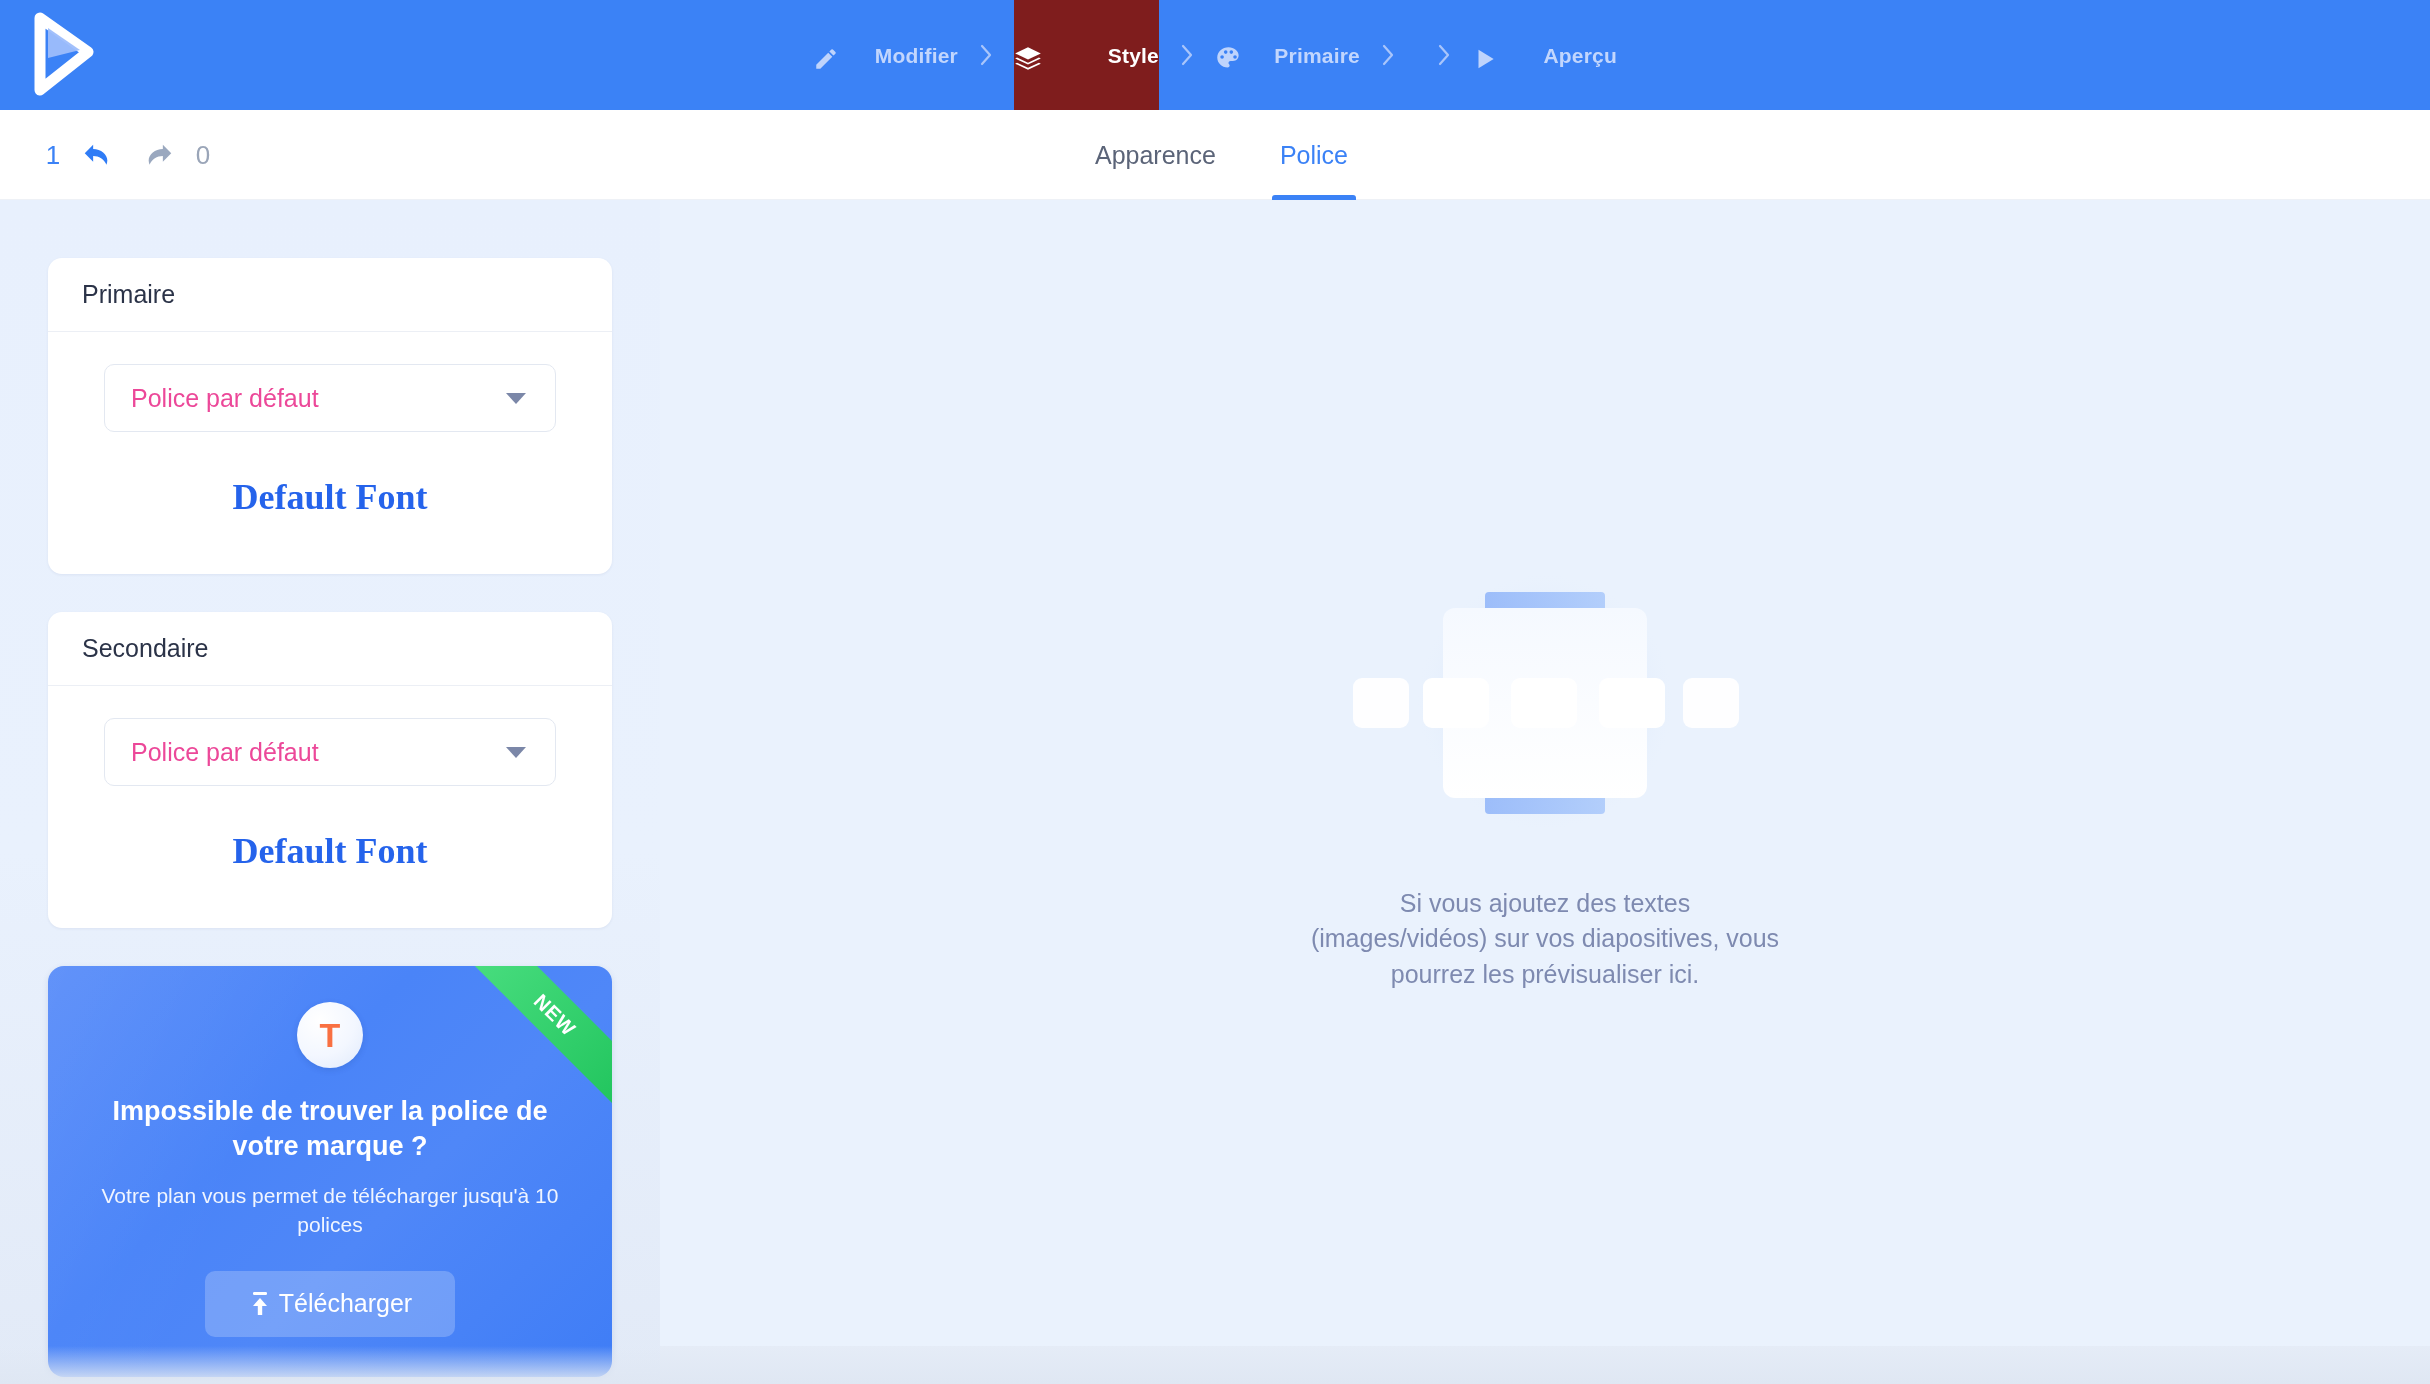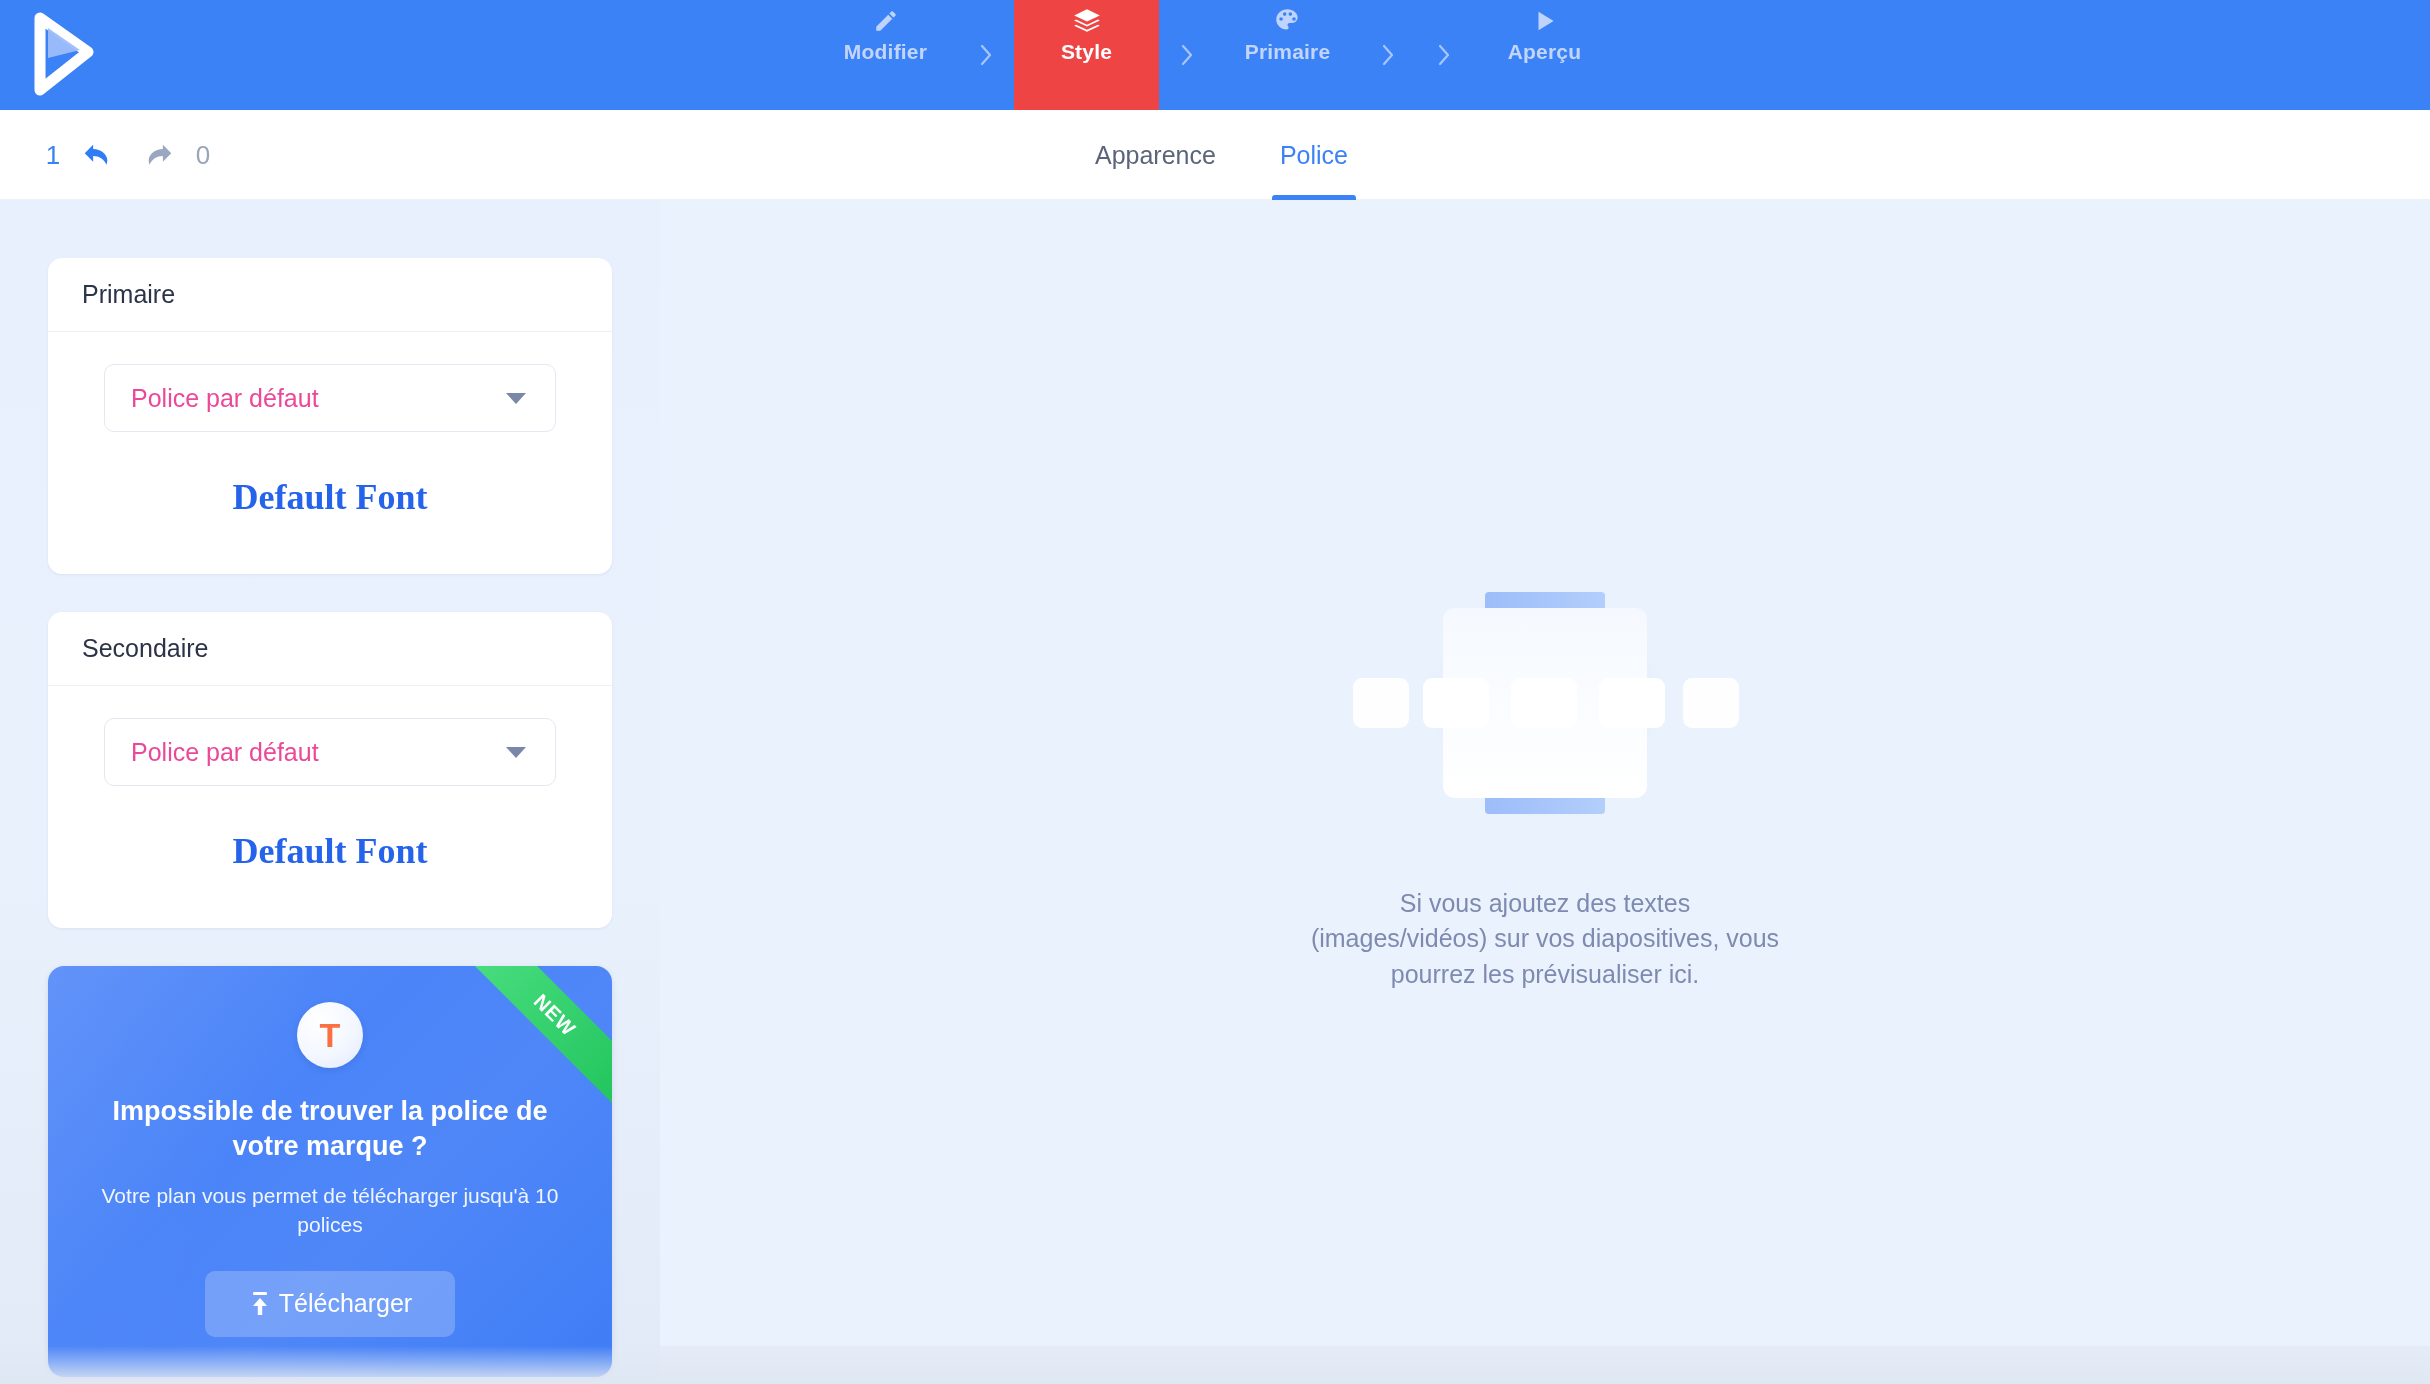--- a/index.html
+++ b/index.html
@@ -22,24 +22,24 @@
     width: 76px; height: 96px;
     display: flex; align-items: center; justify-content: center;
   }
   .logo-wrap svg { display: block; }
 
   .nav-center {
     margin: 0 auto; display: flex; align-items: stretch; height: 110px;
   }
   .nav-item {
     position: relative; width: 145px; height: 110px;
-    display: flex; flex-direction: column; align-items: center; justify-content: flex-start;
+    display: flex; flex-direction: row; align-items: center; justify-content: space-between;
     gap: 7px; cursor: pointer;
   }
-  .nav-item.active { background: #ef4444; }
+  .nav-item.active { background: #7f1d1d; }
   .nav-ico {
     height: 34px; display: flex; align-items: flex-end; justify-content: center;
     color: #bfd4fc;
   }
   .nav-item.active .nav-ico { color: #ffffff; }
   .nav-ico svg { display: block; }
   .nav-label {
     font-size: 21px; font-weight: 700; color: #c2d6fd; letter-spacing: .2px;
     line-height: 1;
   }

